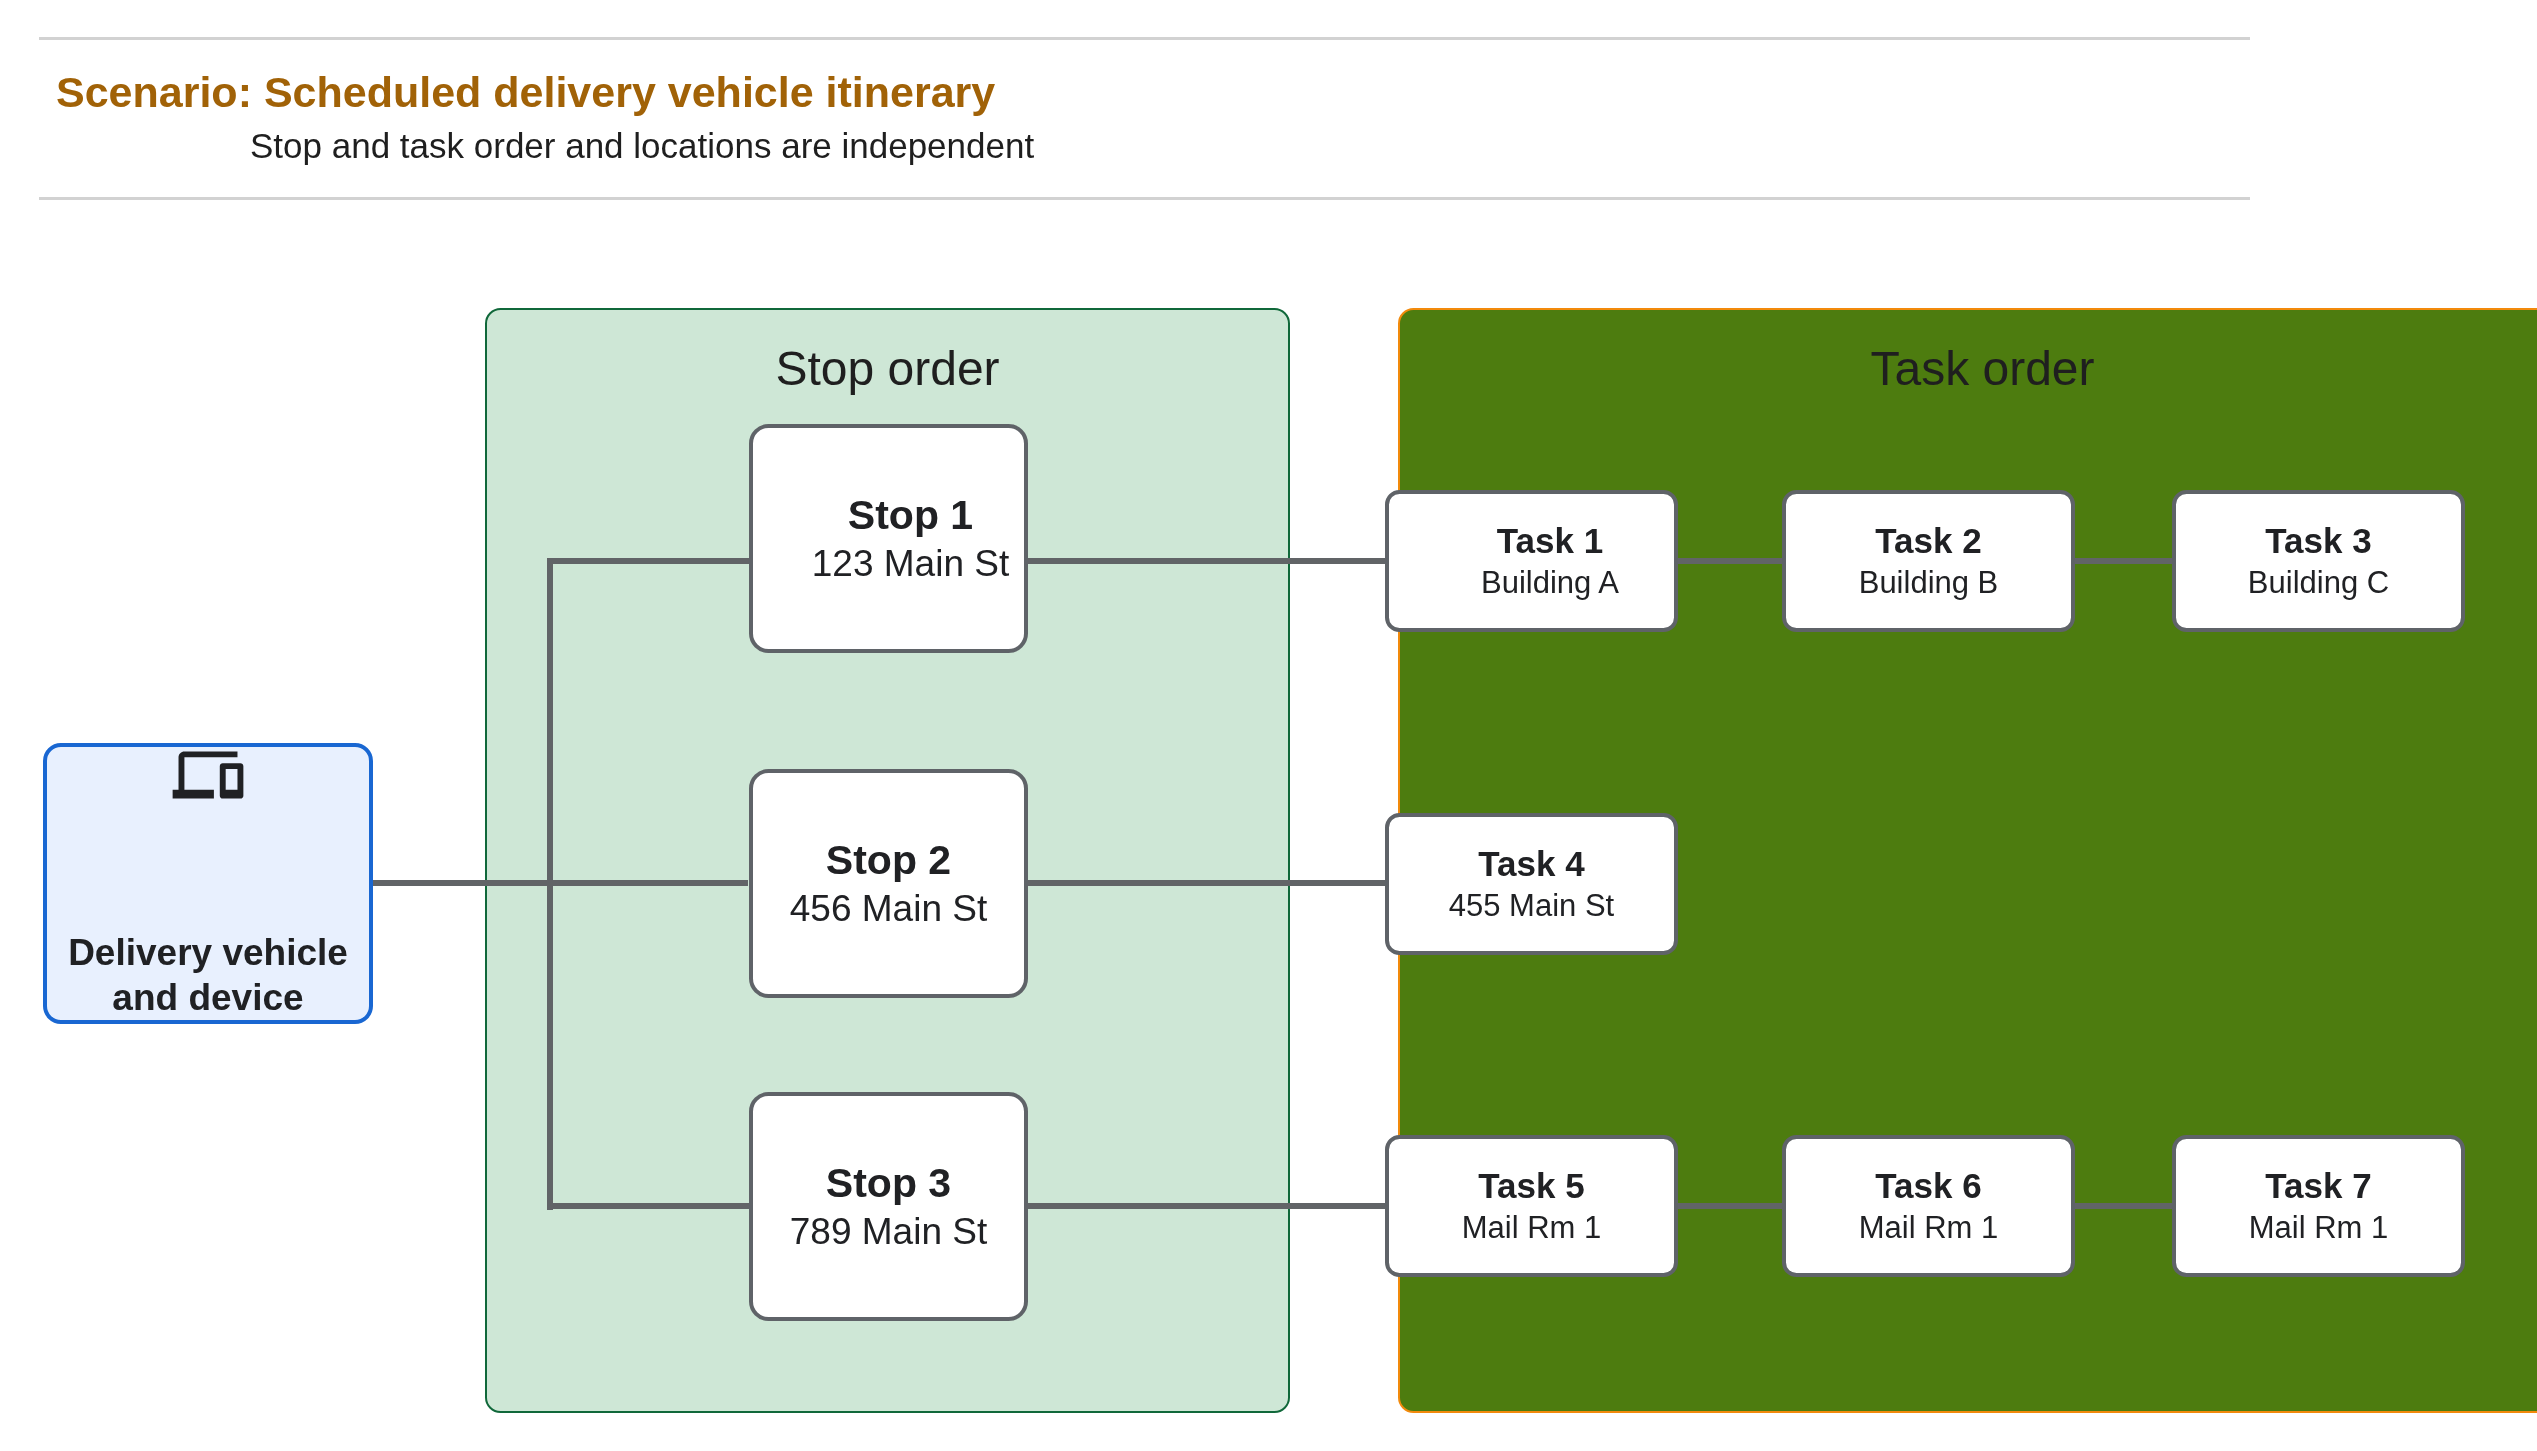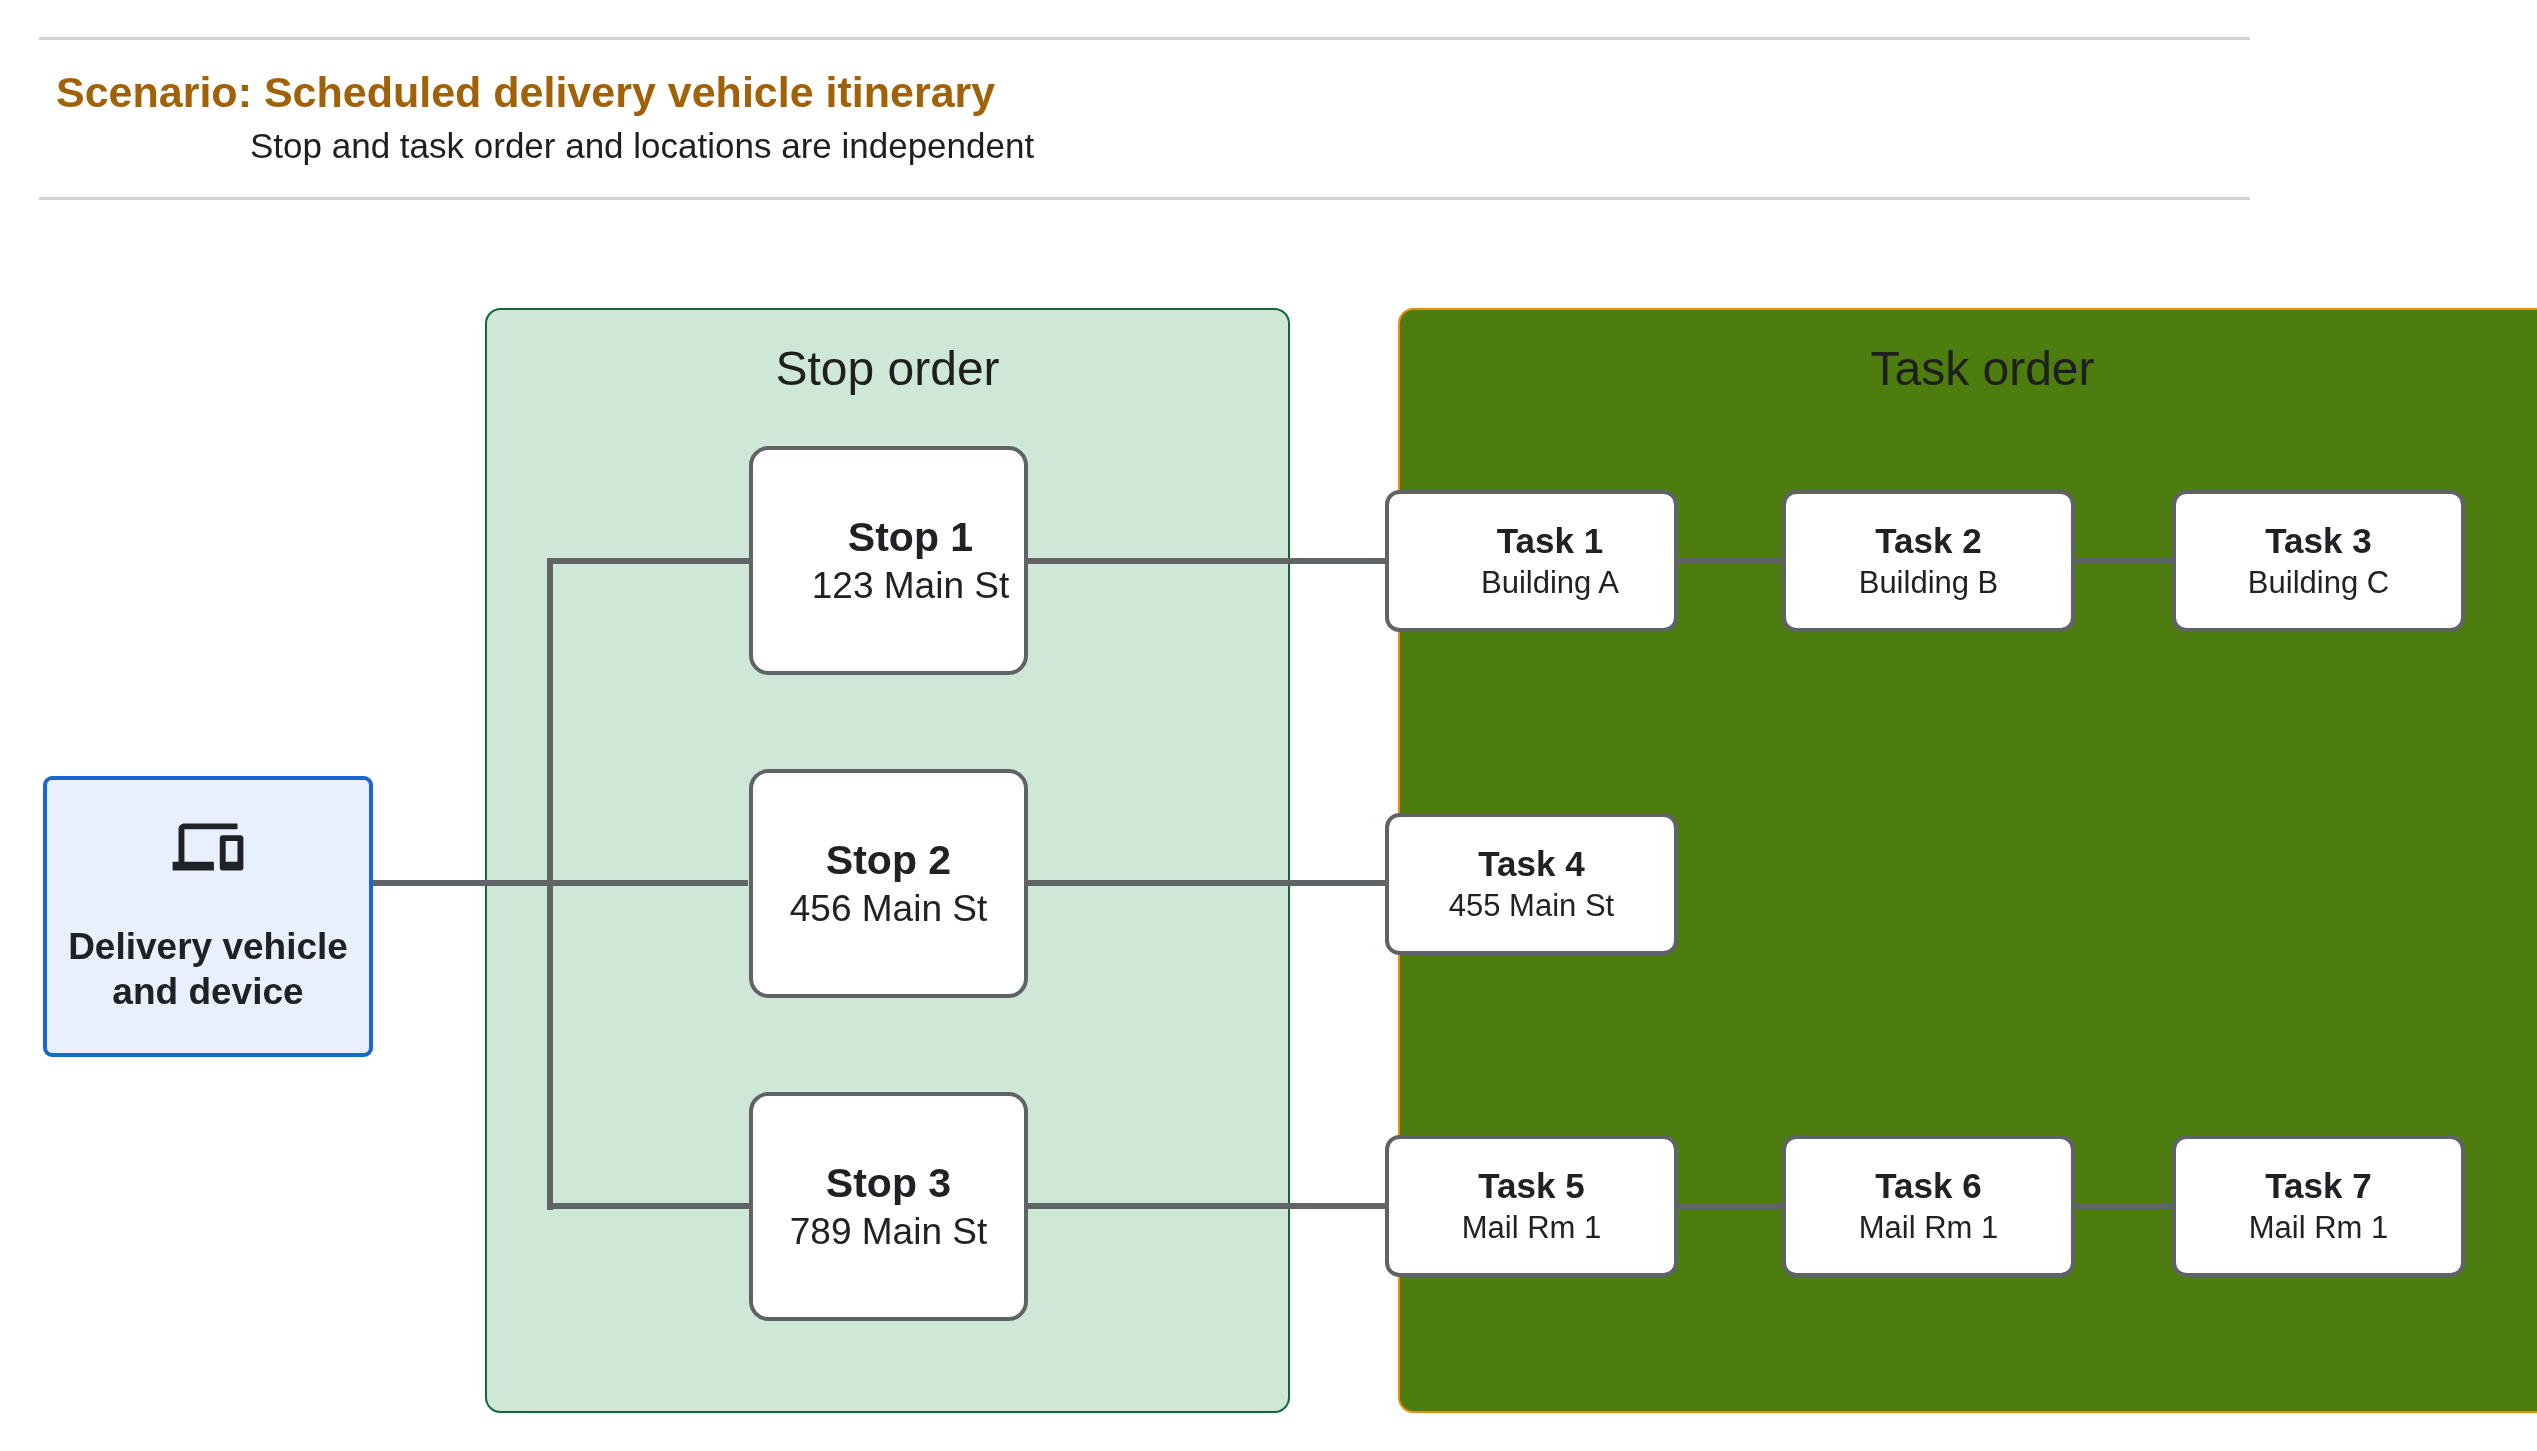--- a/index.html
+++ b/index.html
@@ -21,23 +21,23 @@
   .panel-title { position:absolute; top:31px; left:0; width:100%; text-align:center; font-size:48px; color:#1f1f1f; }
 
   
   .line { position:absolute; background:#616467; z-index:3; }
   .line.h { height:5.8px; }
   .line.v { width:5.8px; }
 
   
   .vehicle-node {
     position:absolute; left:43px; top:743px; width:330px; height:281px;
-    background:#e8f0fe; border:4.8px solid #1967d2; border-radius:9px;
-    display:flex; flex-direction:column; align-items:center; justify-content:center;
-    gap:50px; z-index:4;margin-top:33px;
+    background:#e8f0fe; border:4.8px solid #1967d2; border-radius:18px;
+    display:flex; flex-direction:column; align-items:center; justify-content:space-between;
+    gap:50px; z-index:4;
   }
   .vehicle-label { font-size:37px; font-weight:bold; text-align:center; line-height:1.2; width:291px; }
 
   
   .node {
     position:absolute; background:#ffffff; border:4.8px solid #5f6368; z-index:4;
     display:flex; flex-direction:column; align-items:center; justify-content:center; text-align:center;
   }
   .stop-node { width:279px; height:229px; border-radius:19.4px; gap:5.8px; }
   .stop-node .node-name { font-size:41px; font-weight:bold; line-height:1.1; }
@@ -77,21 +77,21 @@
 
 <div class="vehicle-node">
   <span>
     <svg class="devices-icon-svg" width="74" height="56" viewBox="0 2.5 24 19" aria-hidden="true">
       <path fill="#202124" d="M4 6h18V4H4c-1.1 0-2 .9-2 2v11H0v3h14v-3H4V6zm19 2h-6c-.55 0-1 .45-1 1v10c0 .55.45 1 1 1h6c.55 0 1-.45 1-1V9c0-.55-.45-1-1-1zm-1 9h-4v-7h4v7z"></path>
     </svg>
   </span>
   <div class="vehicle-label">Delivery vehicle and device</div>
 </div>
 
-<div class="node stop-node" style="left:749px; top:446px;padding-left:44px;">
+<div class="node stop-node" style="left:749px; top:424px;padding-left:44px;">
   <div class="node-name">Stop 1</div>
   <div class="node-loc">123 Main St</div>
 </div>
 <div class="node stop-node" style="left:749px; top:769px;">
   <div class="node-name">Stop 2</div>
   <div class="node-loc">456 Main St</div>
 </div>
 <div class="node stop-node" style="left:749px; top:1092px;">
   <div class="node-name">Stop 3</div>
   <div class="node-loc">789 Main St</div>

